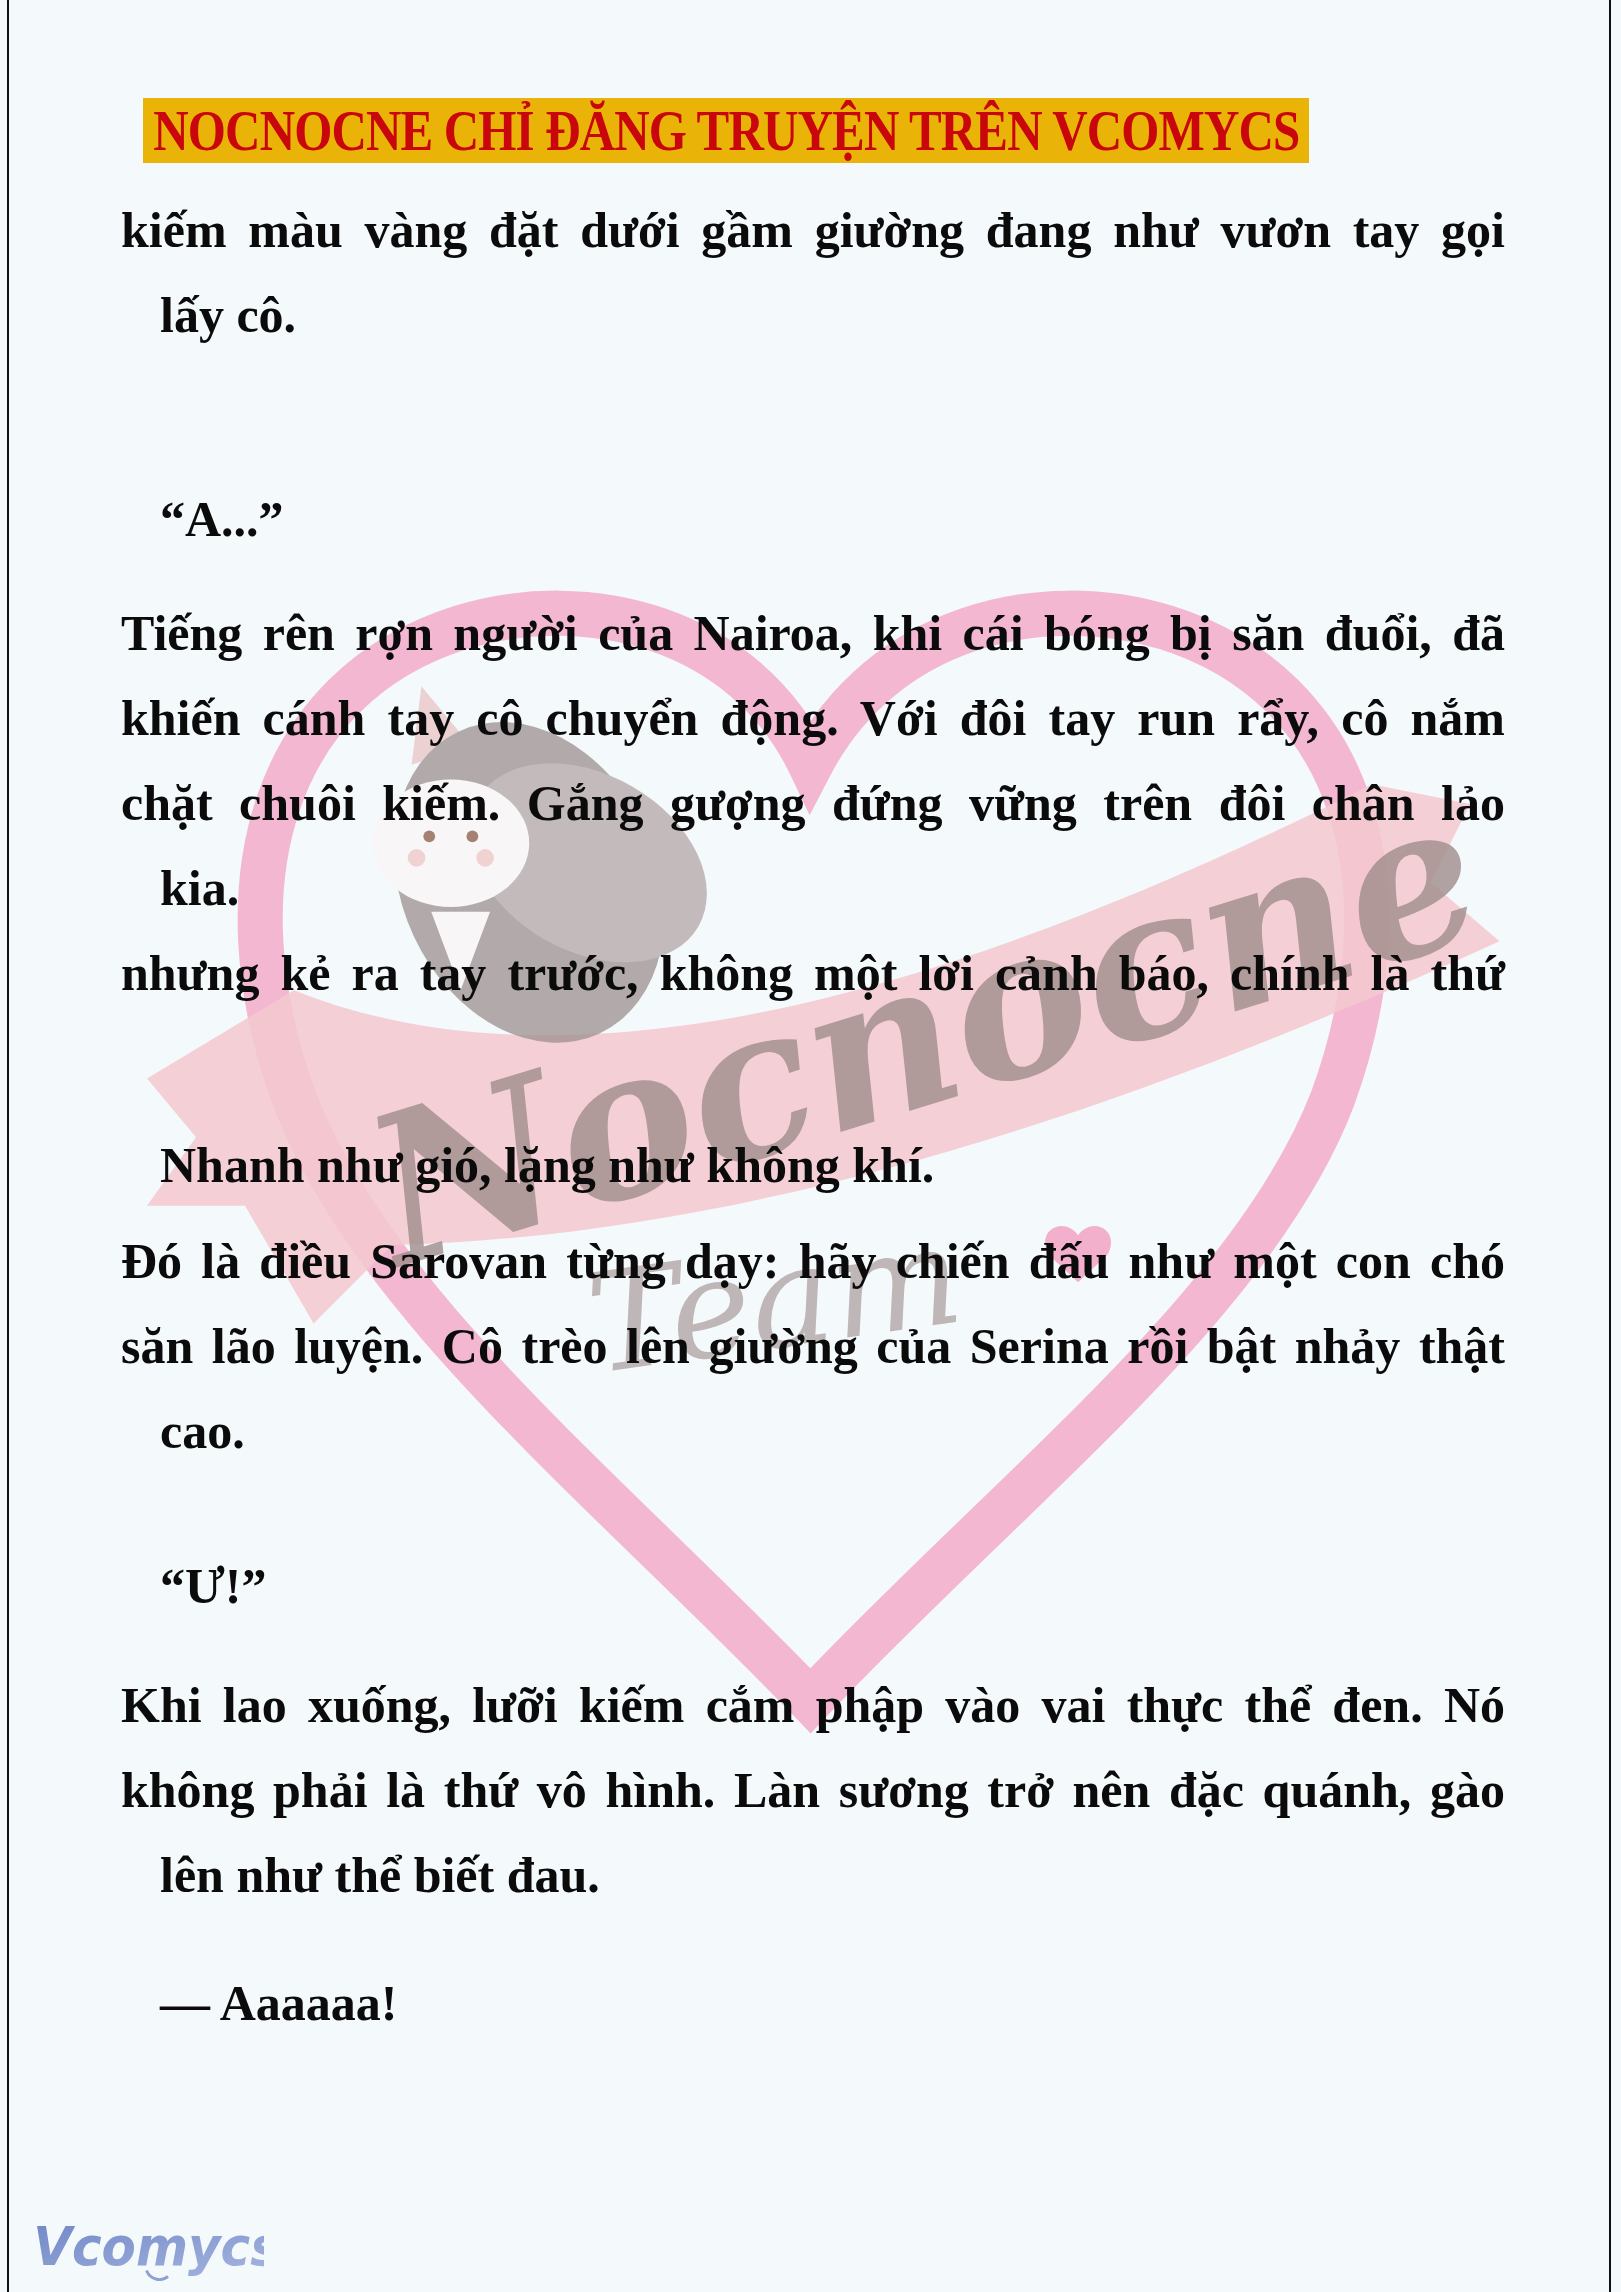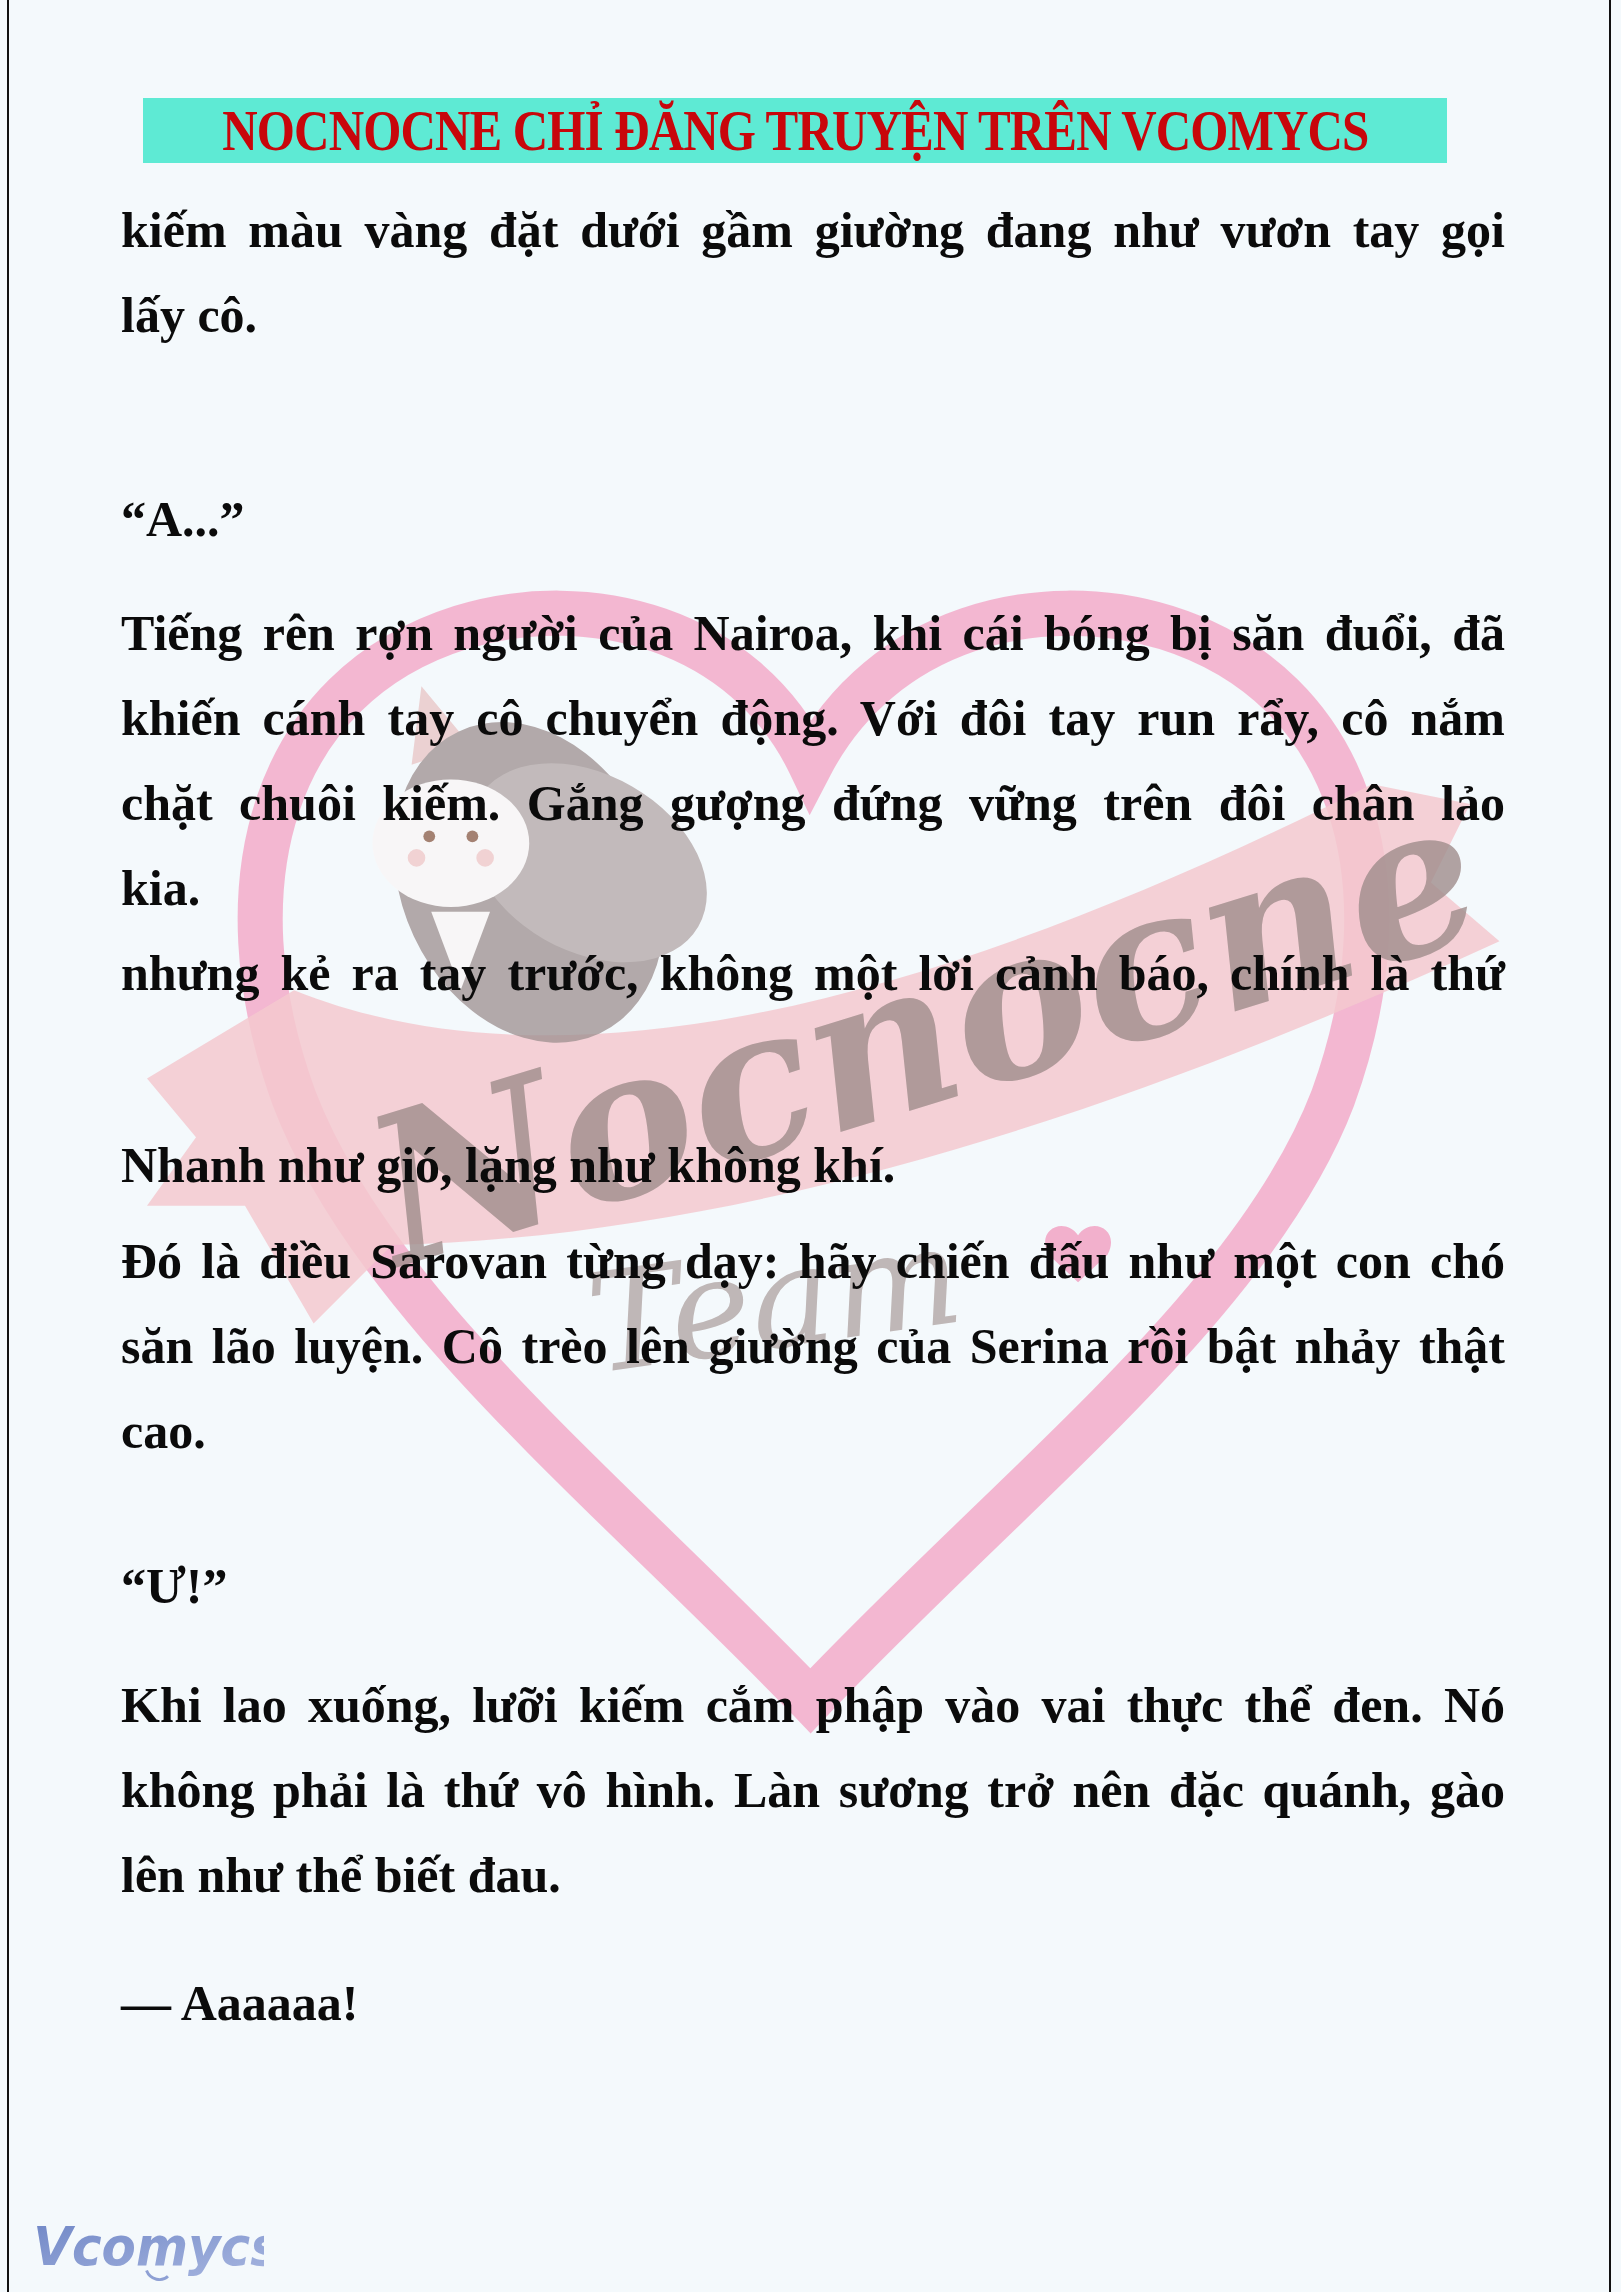--- a/index.html
+++ b/index.html
@@ -7,38 +7,38 @@
     width: 1621px; height: 2293px; position: relative; overflow: hidden;
     background: #f4f9fc;
     font-family: "Liberation Serif", "DejaVu Serif", serif;
   }
   .page-border-left { position: absolute; left: 6.9px; top: 0; width: 2px; height: 2293px; background: #111; }
   .page-border-right { position: absolute; left: 1609px; top: 0; width: 2px; height: 2293px; background: #111; }
 
   .watermark { position: absolute; left: 0; top: 0; width: 1621px; height: 2293px; pointer-events: none; }
 
   .banner {
-    position: absolute; left: 143px; top: 98px; width: 1304px; height: 65px;
-    background: #5eead4;
+    position: absolute; left: 143px; top: 98px; width: 1166px; height: 65px;
+    background: #eab308;
     display: flex; align-items: center; justify-content: center;
   }
   .banner-text {
     color: #c8060b; font-weight: bold; font-size: 57px; letter-spacing: -1px;
     font-family: "Liberation Serif", "DejaVu Serif", serif;
     transform: scaleX(0.86); white-space: nowrap; line-height: 1;
   }
 
   .body-text {
     position: absolute; left: 121px; width: 1384px;
     font-weight: bold; font-size: 50px; color: #0b0b0b;
     line-height: 85px;
   }
   .para { position: absolute; left: 0; width: 1384px; margin: 0; text-align: justify; text-align-last: left; }
   .line { display: block; text-align: justify; text-align-last: justify; white-space: nowrap; height: 85px; }
-  .line.last { text-align-last: left; }
+  .line.last { text-align-last: left; margin-left: 39px; }
 
   .logo {
     position: absolute; left: 29px; top: 2210px; width: 235px; height: 78px;
   }
 </style>
 </head>
 <body>
 
 <div class="page-border-left"></div>
 <div class="page-border-right"></div>

